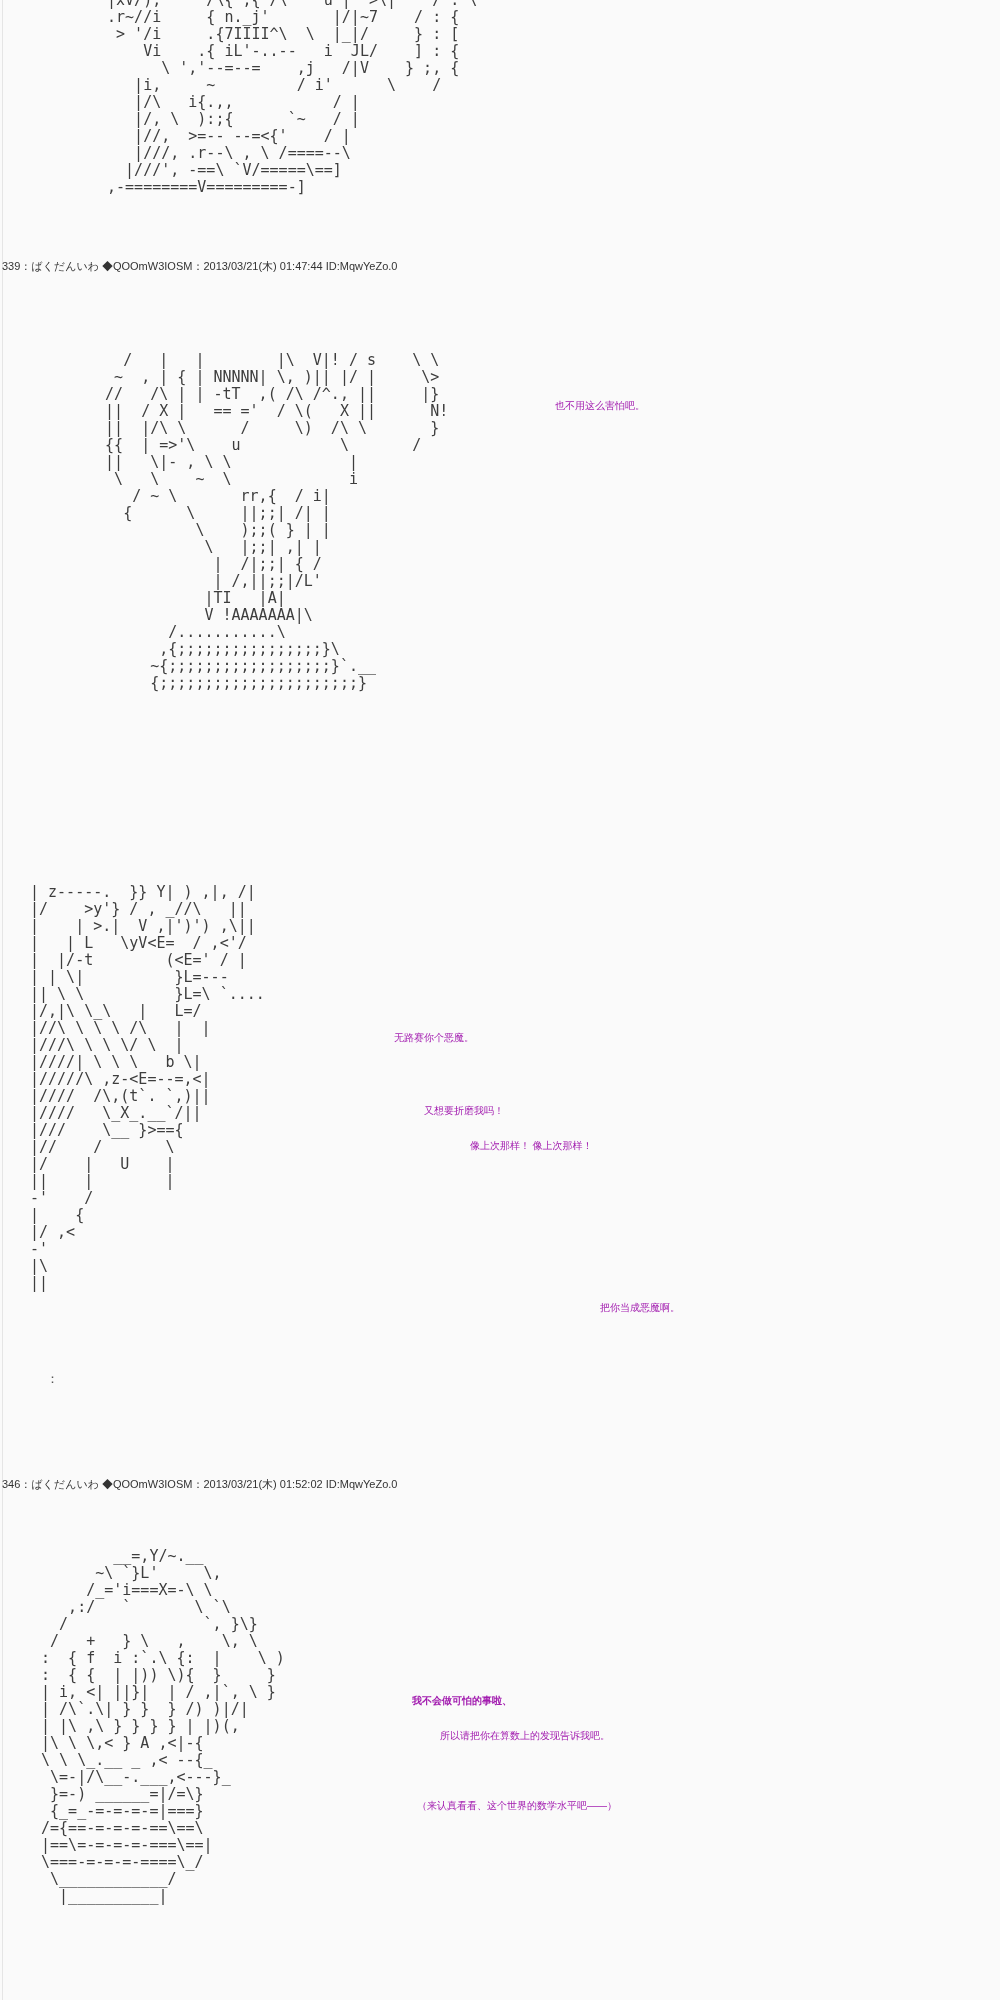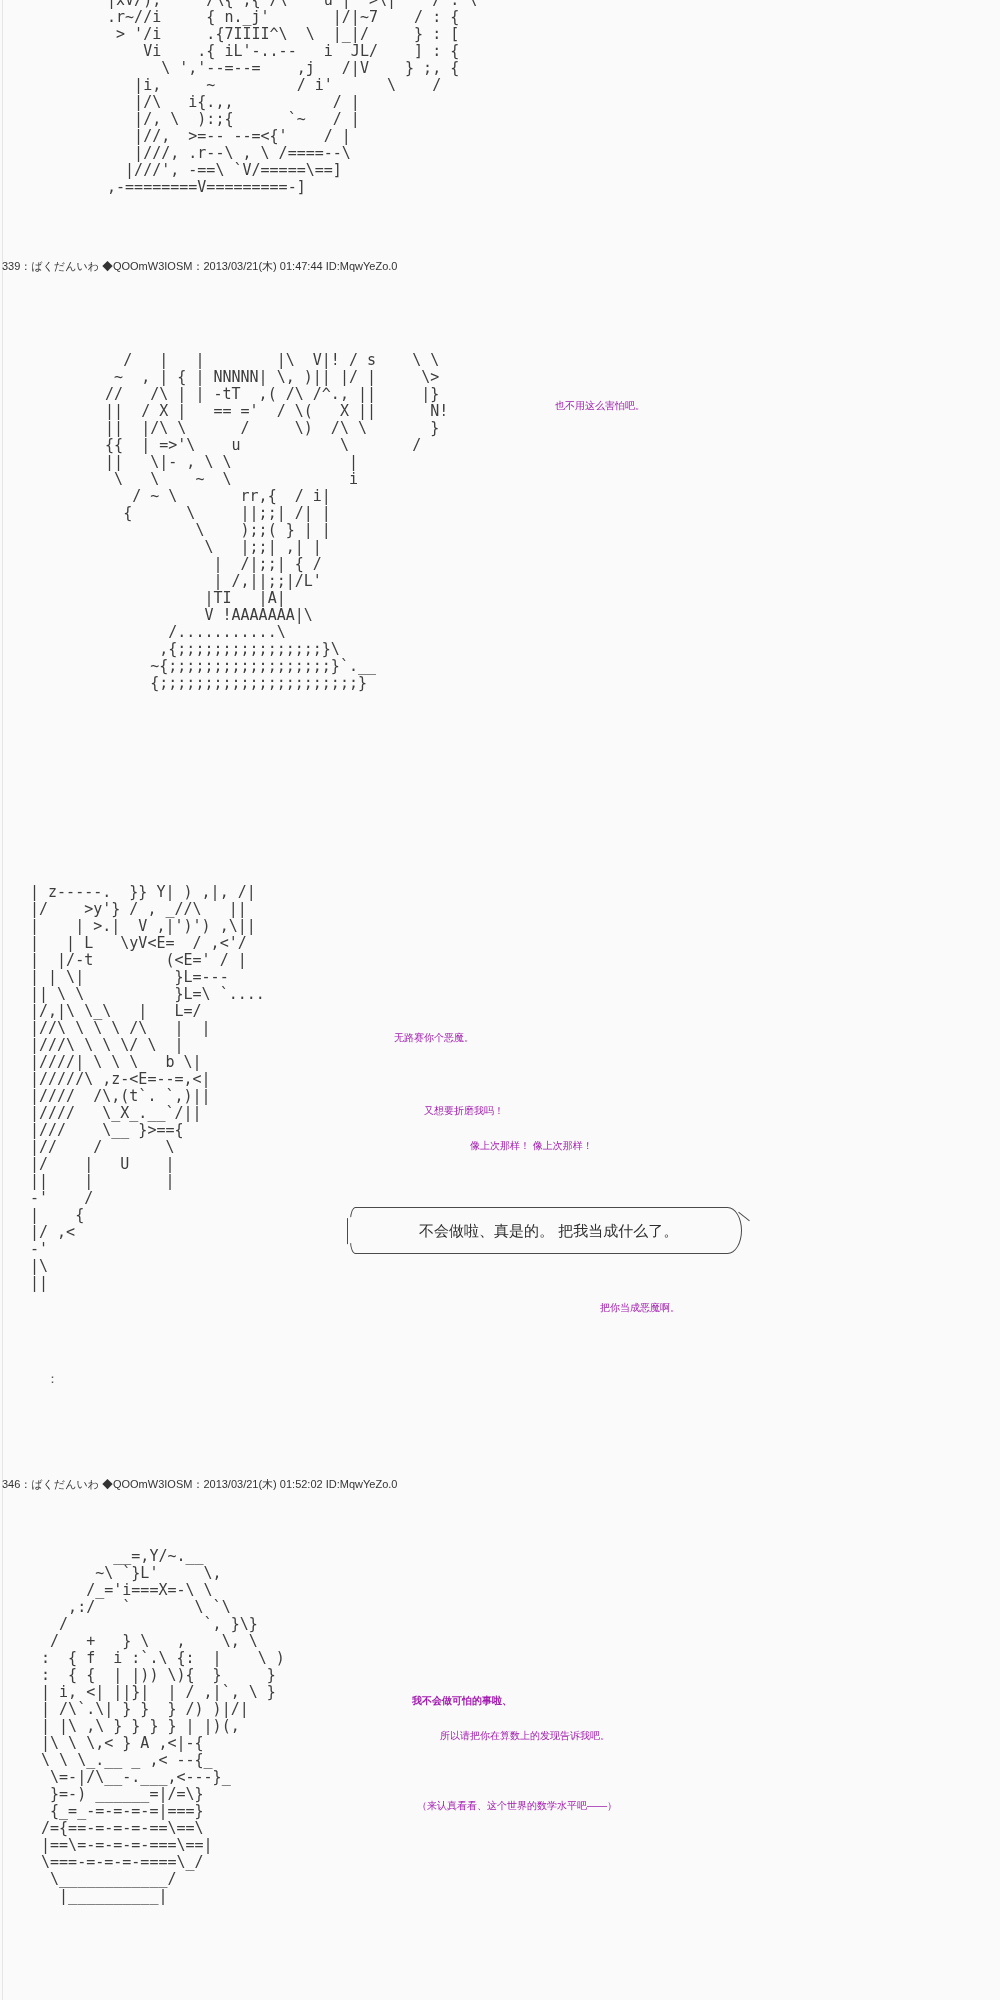--- a/index.html
+++ b/index.html
@@ -149,27 +149,22 @@
 |    {
 |/ ,&lt;
 -'
 |\
 ||</pre>
 
   <div class="dialogue" style="left:394px; top:1031px;">无路赛你个恶魔。</div>
 
   <div class="dialogue" style="left:412px; top:1104px;margin-left:12px;">又想要折磨我吗！</div>
 
-  <div class="dialogue" style="left:470px; top:1139px;">像上次那样！ 像上次那样！</div>
+  <div class="dialogue" style="left:470px; top:1139px;font-family:Liberation Serif, serif;">像上次那样！ 像上次那样！</div>
 
-  <div class="bubble" style="left:350px; top:1207px; width:392px; height:47px;">
-    <div class="bubble-tail-left"></div>
-    <div class="bubble-tail-right"></div>
-    <span class="bubble-text">不会做啦、真是的。 把我当成什么了。</span>
-  </div>
 
   <div class="dialogue" style="left:600px; top:1301px;">把你当成恶魔啊。</div>
 
   <div class="stray" style="left:46px; top:1370px;">：</div>
 
   <div class="post-header" style="top:1477px;text-align:center;">346：ばくだんいわ ◆QOOmW3IOSM：2013/03/21(木) 01:52:02 ID:MqwYeZo.0</div>
 
   <pre class="aa" style="left:32px; top:1548px;">         __=,Y/~.__
        ~\ `}L'     \,
       /_='i===X=-\ \

